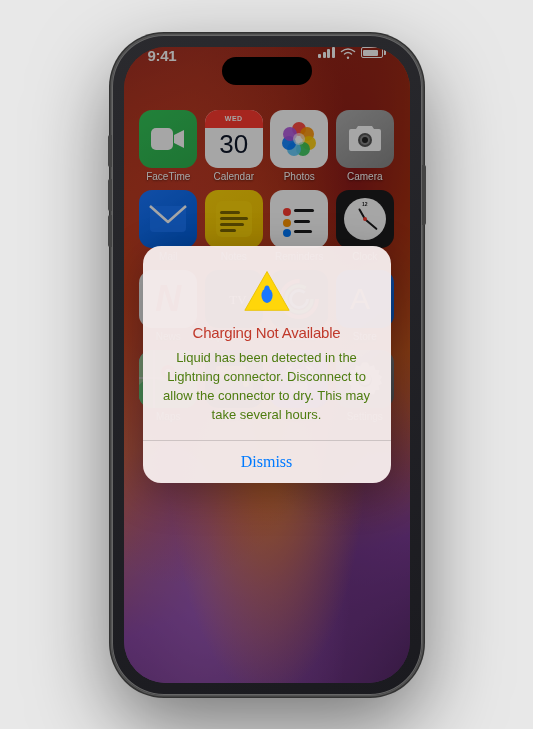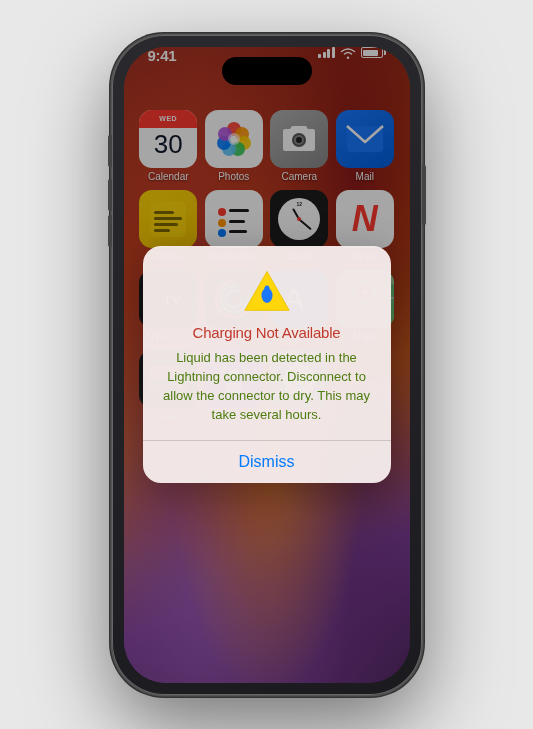--- a/index.html
+++ b/index.html
@@ -361,20 +361,21 @@
       height: 0.5px;
       background: rgba(0,0,0,0.15);
     }
 
     .alert-button {
       width: 100%;
       padding: 12px;
       background: transparent;
       border: none;
       cursor: pointer;
+      font-family: Liberation Serif, serif;
     }
 
     .alert-button-text {
       color: #007aff;
       font-size: 16px;
       font-weight: 500;
     }
 
     
     .appletv-inner {
@@ -429,20 +430,29 @@
           <div class="battery-body">
             <div class="battery-fill"></div>
           </div>
           <div class="battery-tip"></div>
         </div>
       </div>
     </div>
 
     <div class="app-grid">
 
+      <div class="app-item">
+        <div class="app-icon icon-facetime">
+          <svg width="36" height="26" viewBox="0 0 36 26" fill="none">
+            <rect x="1" y="2" width="22" height="22" rx="5" fill="white"></rect>
+            <polygon points="24,9 34,4 34,22 24,17" fill="white"></polygon>
+          </svg>
+        </div>
+        <span class="app-label">FaceTime</span>
+      </div>
 
       <div class="app-item">
         <div class="app-icon icon-calendar" style="position:relative;">
           <div class="cal-header">
               <span>WED</span>
             </div>
           <span class="cal-day">30</span>
         </div>
         <span class="app-label">Calendar</span>
       </div>

